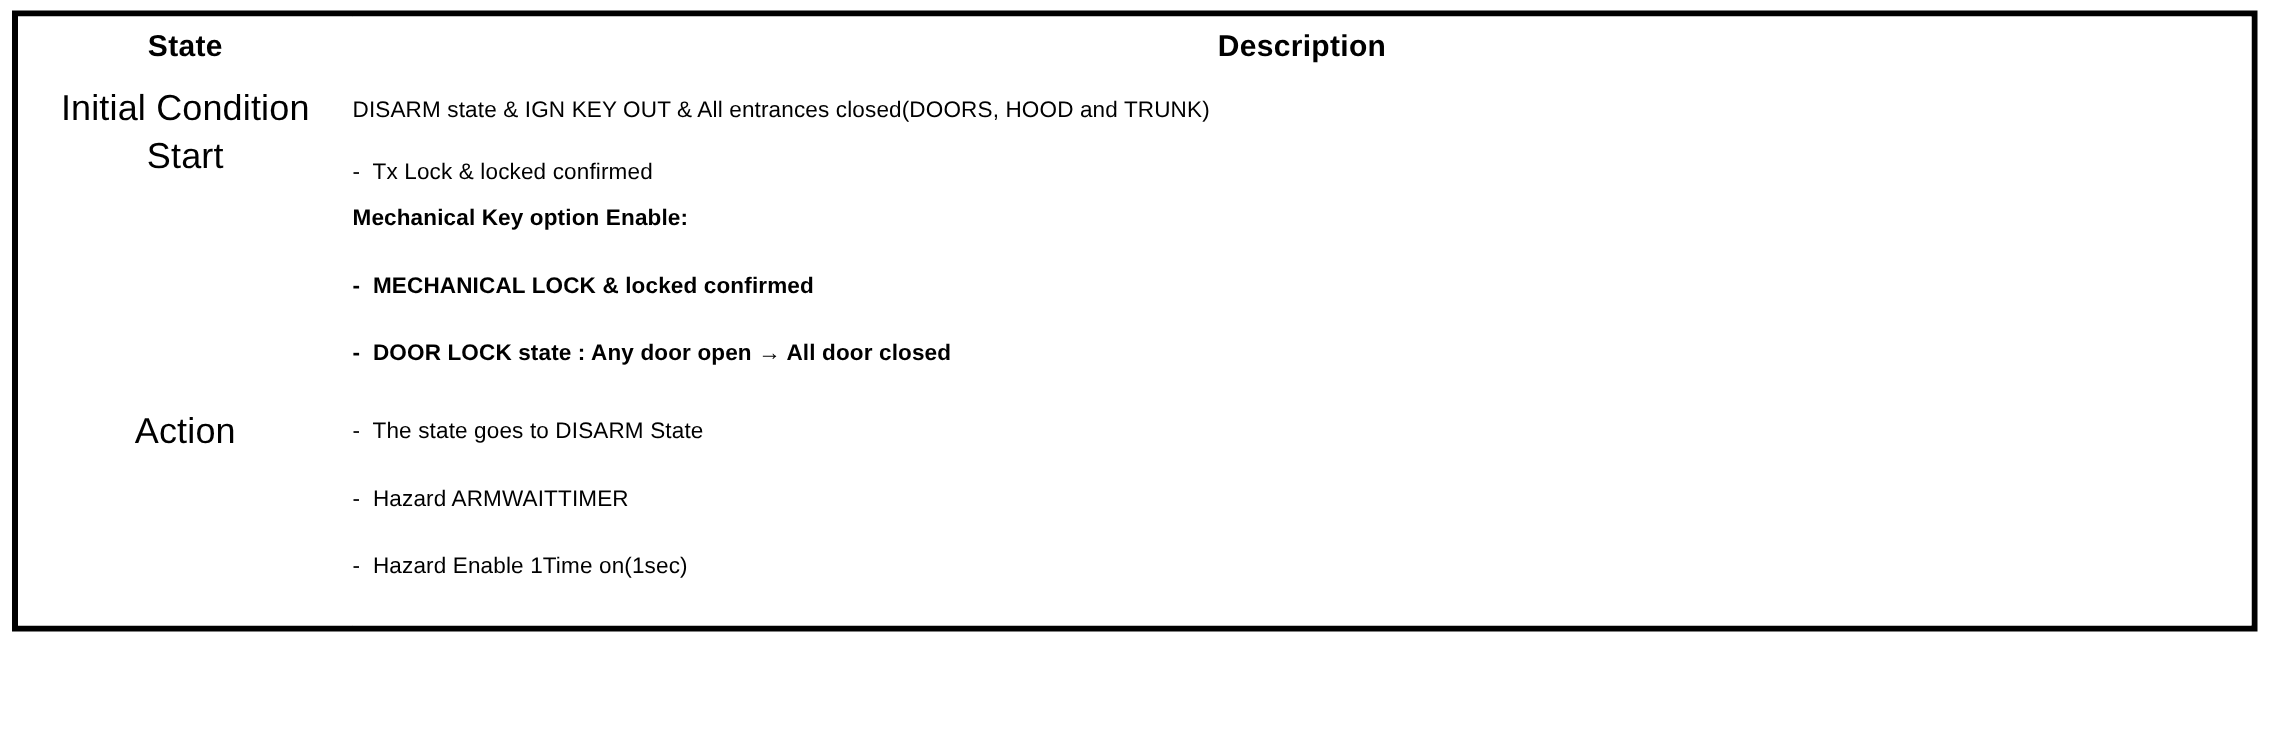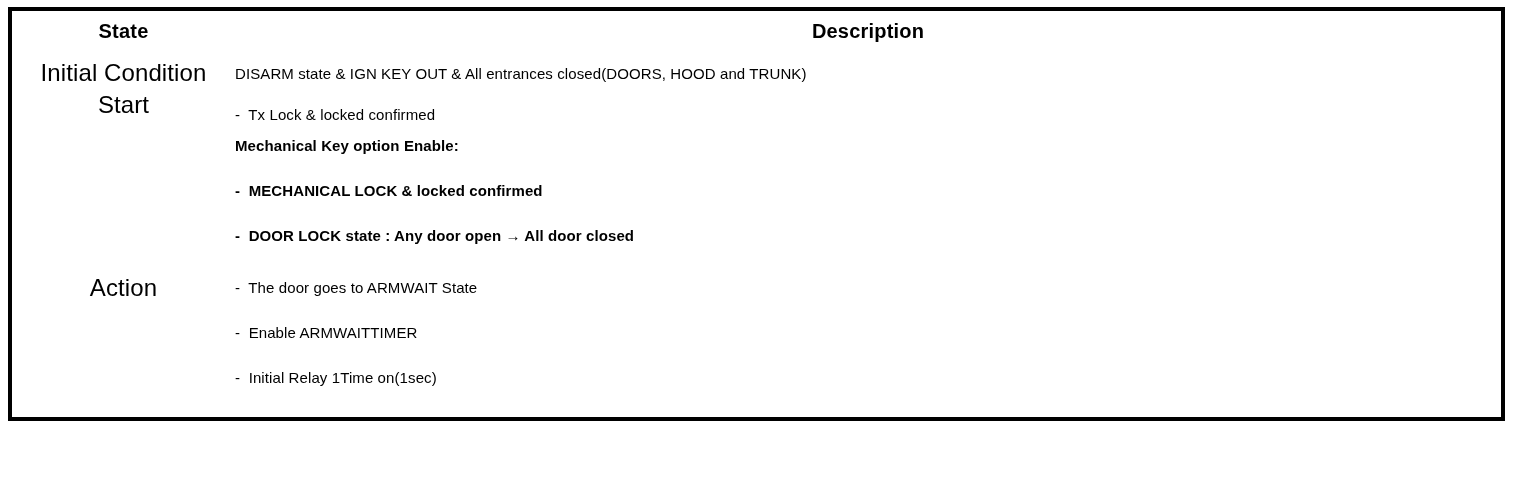--- a/index.html
+++ b/index.html
@@ -147,23 +147,23 @@
           <td class="desc-cell desc-block h-thick-bottom">
             <div class="line">Mechanical Key option Enable:</div>
             <div class="line">-  MECHANICAL LOCK &amp; locked confirmed</div>
             <div class="line">-  DOOR LOCK state : Any door open → All door closed</div>
           </td>
         </tr>
 
         <tr>
           <td class="state-label v-rule" style="border-top:0;">Action</td>
           <td class="desc-cell desc-block">
-            <div class="line">-  The door goes to ARMWAIT State</div>
-            <div class="line">-  Enable ARMWAITTIMER</div>
-            <div class="line">-  Initial Relay 1Time on(1sec)</div>
+            <div class="line">-  The state goes to DISARM State</div>
+            <div class="line">-  Hazard ARMWAITTIMER</div>
+            <div class="line">-  Hazard Enable 1Time on(1sec)</div>
           </td>
         </tr>
 
       </tbody>
     </table>
   </div>
 
 </div>
 
 </body></html>

